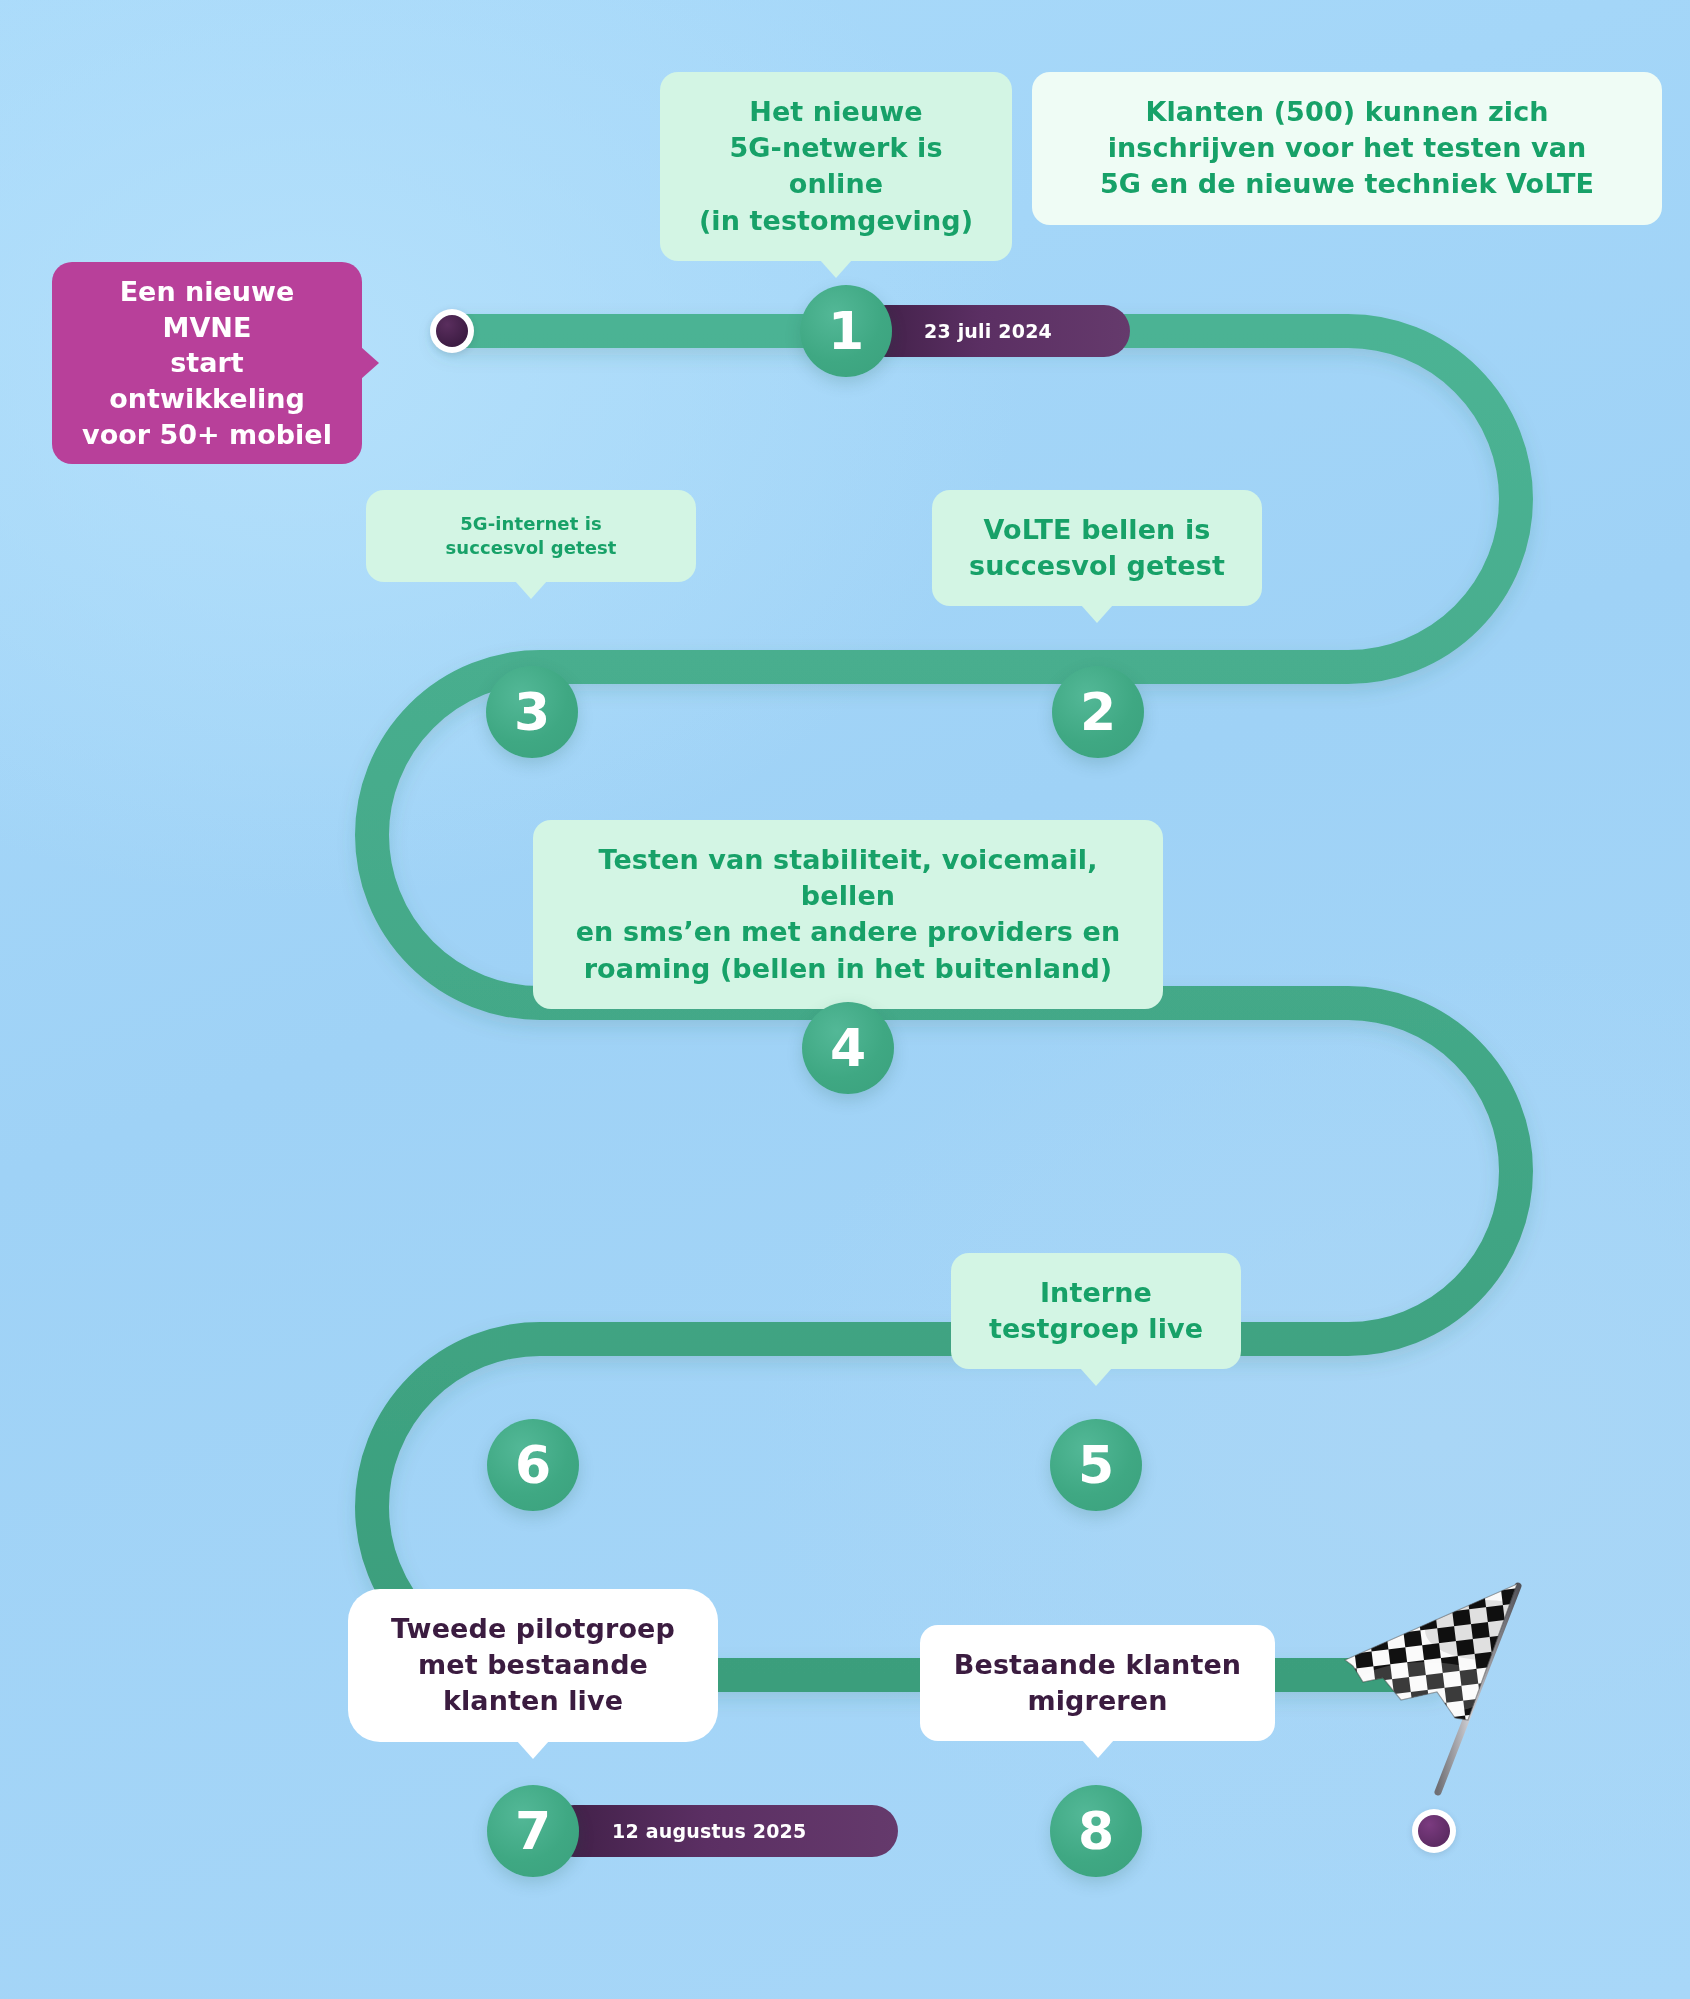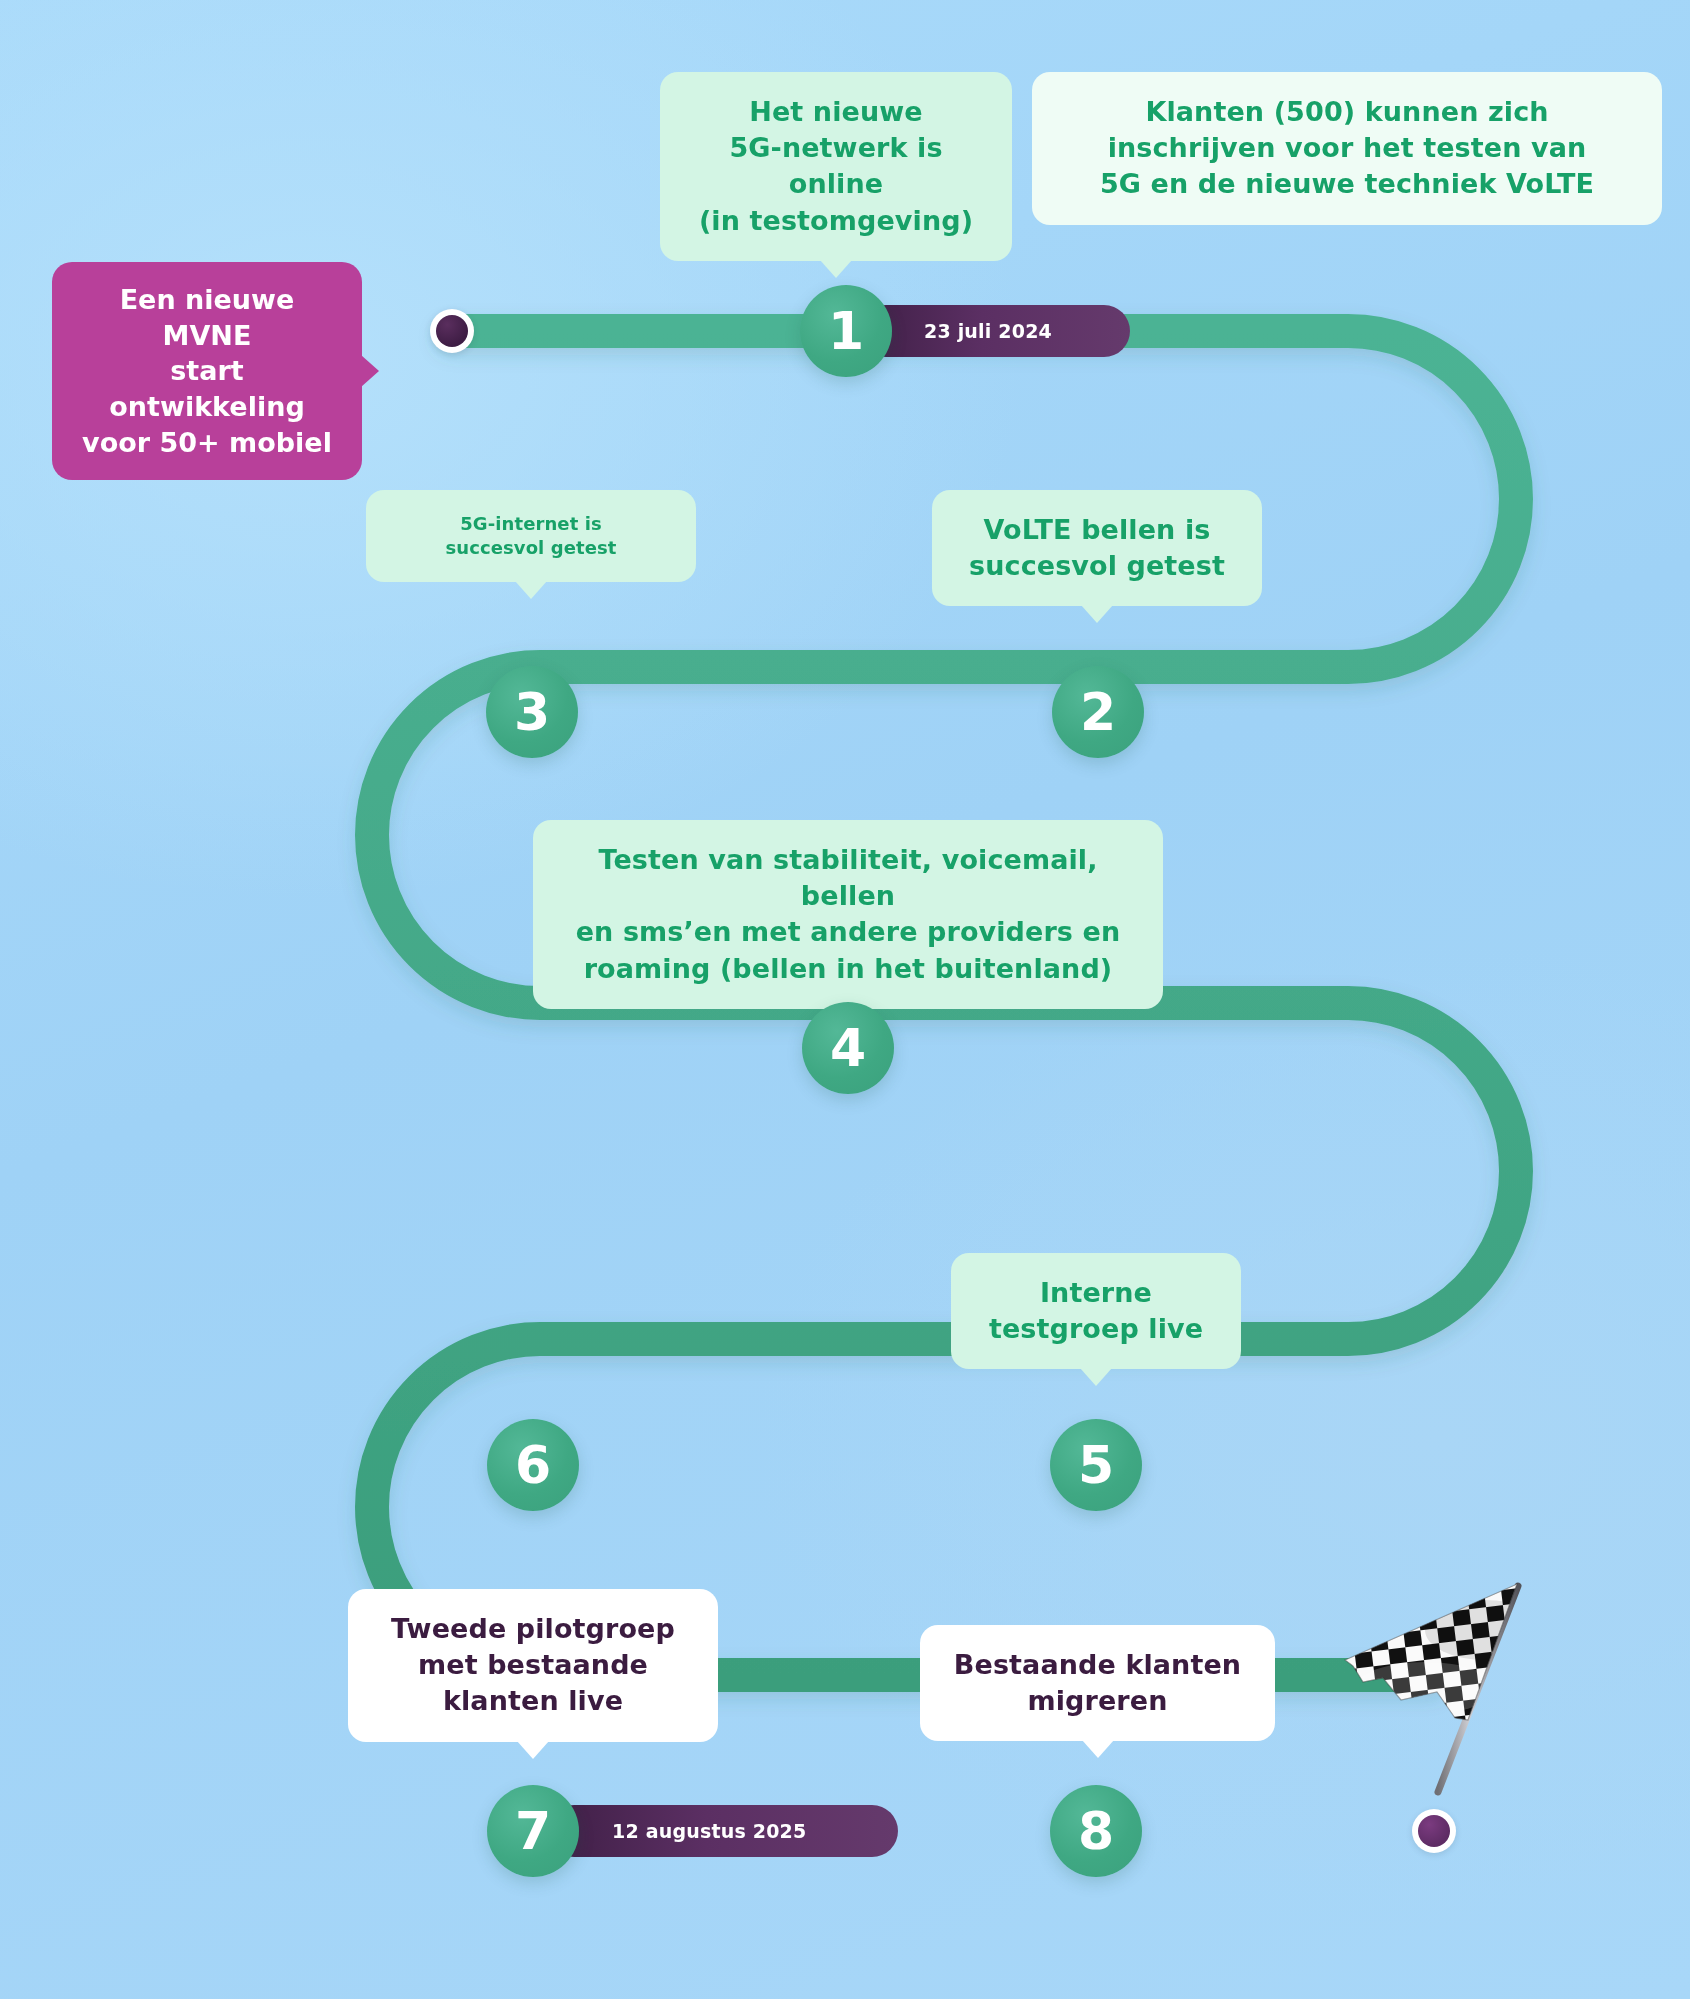--- a/index.html
+++ b/index.html
@@ -44,21 +44,21 @@
   
   .magenta{
     position:absolute;
     box-sizing:border-box;
     background:#B8409A;
     color:#FFFFFF;
     font-weight:700;
     border-radius:20px;
     text-align:center;
     line-height:1.32;
-    padding:20px 22px;
+    padding:12px 22px;
     z-index:6;
   }
   .magenta .side-tail{
     position:absolute;right:-17px;top:50%;margin-top:-16px;
     width:0;height:0;
     border-top:16px solid transparent;
     border-bottom:16px solid transparent;
     border-left:18px solid #B8409A;
   }
 
@@ -190,21 +190,21 @@
   </div>
 
   <div class="node" style="left:487px;top:1419px;">
     <span>6</span>
   </div>
 
   <div class="node" style="left:1050px;top:1419px;">
     <span>5</span>
   </div>
 
-  <div class="callout c-white" style="left:348px;top:1589px;width:370px;font-size:27px;">
+  <div class="callout c-white" style="left:348px;top:1589px;width:370px;font-size:27px;border-radius:32px;">
     <span>Tweede pilotgroep<br>met bestaande<br>klanten live</span>
     <span class="tail"></span>
   </div>
 
   <div class="callout c-white" style="left:920px;top:1625px;width:355px;font-size:27px;">
     <span>Bestaande klanten<br>migreren</span>
     <span class="tail"></span>
   </div>
 
   <div class="pill" style="left:548px;top:1805px;width:350px;">

